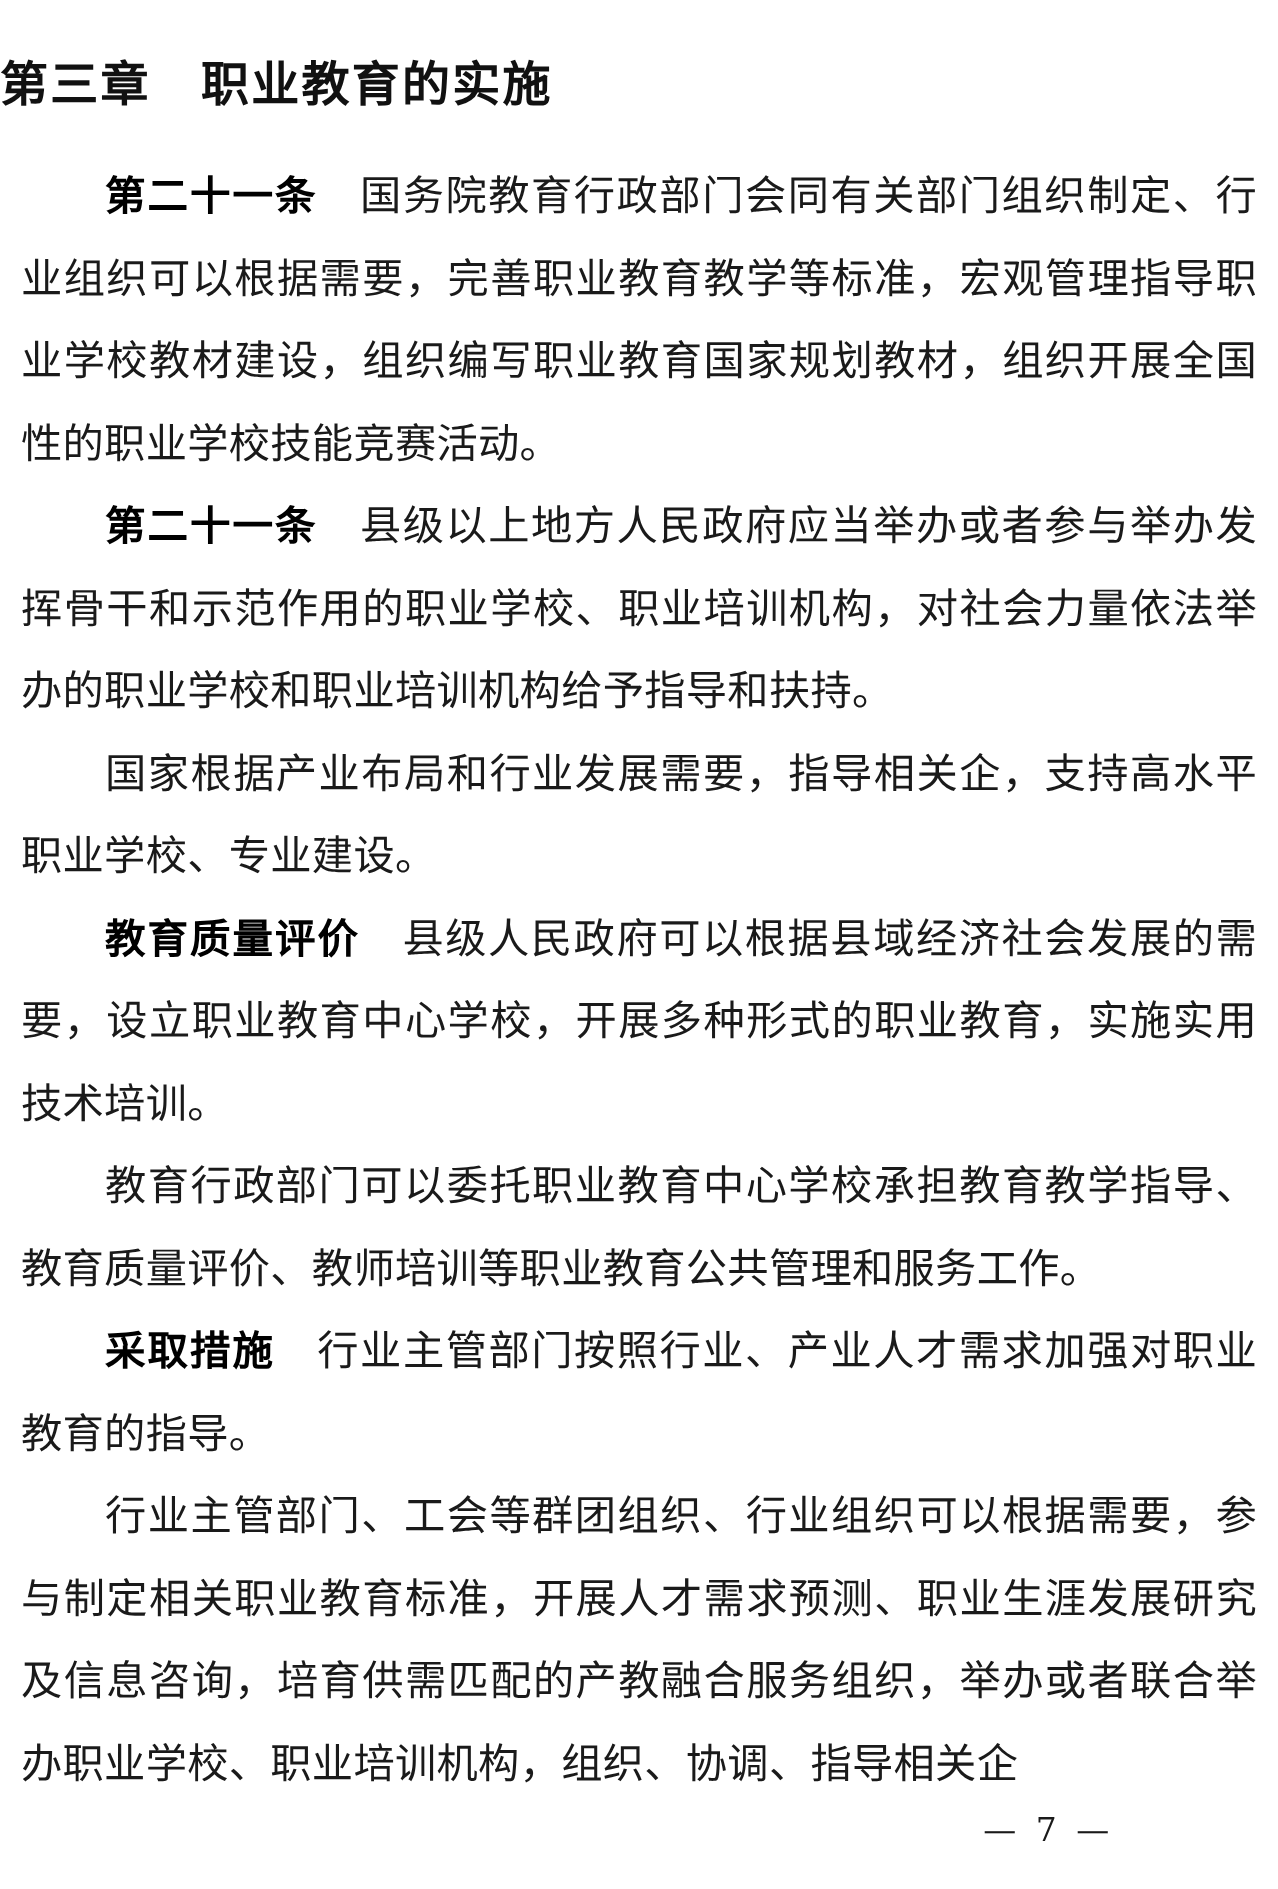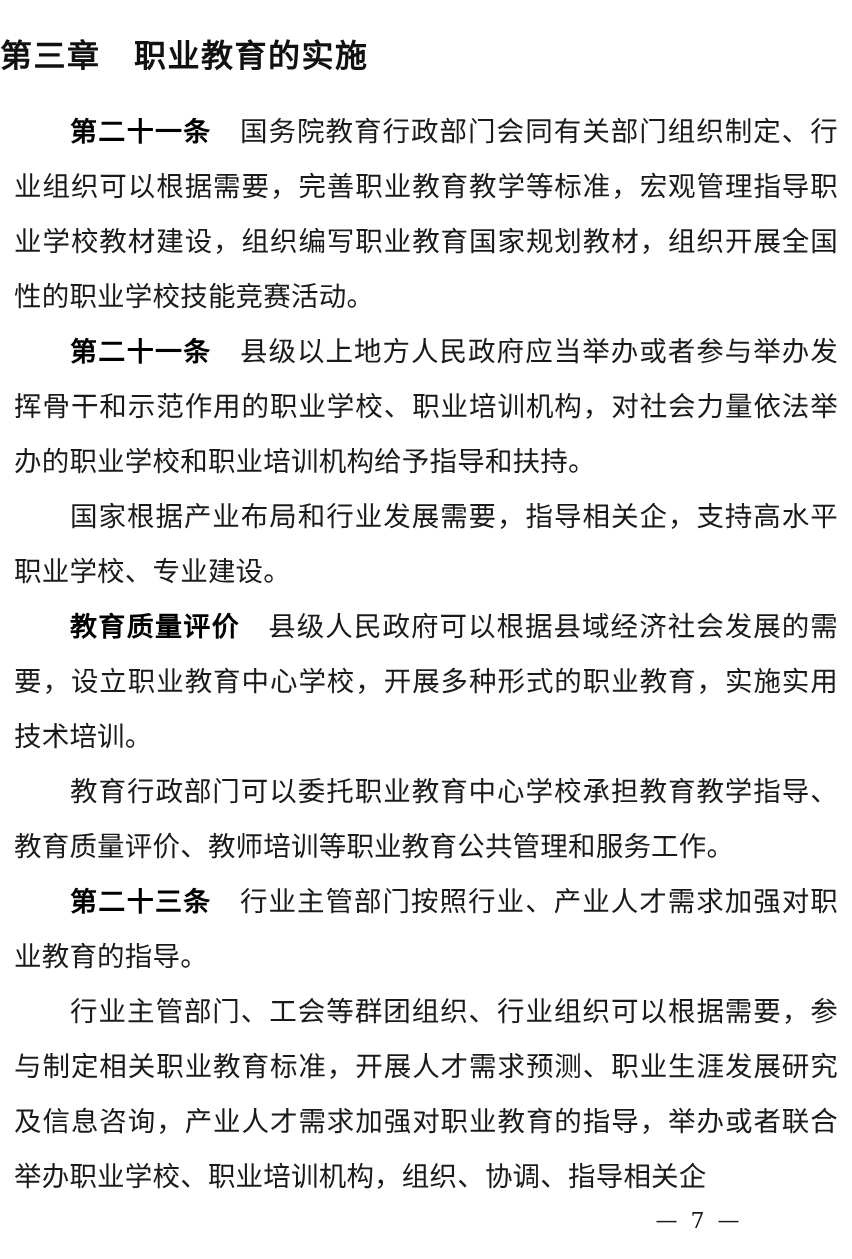--- a/index.html
+++ b/index.html
@@ -105,23 +105,23 @@
     <p class="para indent"><span class="article-label">第二十一条</span><span class="gap">　</span><span>国务院教育行政部门会同有关部门组织制定、行业组织可以根据需要，完善职业教育教学等标准，宏观管理指导职业学校教材建设，组织编写职业教育国家规划教材，组织开展全国性的职业学校技能竞赛活动。</span></p>
 
     <p class="para indent"><span class="article-label">第二十一条</span><span class="gap">　</span><span>县级以上地方人民政府应当举办或者参与举办发挥骨干和示范作用的职业学校、职业培训机构，对社会力量依法举办的职业学校和职业培训机构给予指导和扶持。</span></p>
 
     <p class="para indent"><span>国家根据产业布局和行业发展需要，指导相关企，支持高水平职业学校、专业建设。</span></p>
 
     <p class="para indent"><span class="article-label">教育质量评价</span><span class="gap">　</span><span>县级人民政府可以根据县域经济社会发展的需要，设立职业教育中心学校，开展多种形式的职业教育，实施实用技术培训。</span></p>
 
     <p class="para indent"><span>教育行政部门可以委托职业教育中心学校承担教育教学指导、教育质量评价、教师培训等职业教育公共管理和服务工作。</span></p>
 
-    <p class="para indent"><span class="article-label">第二十三条</span><span class="gap">　</span><span>行业主管部门按照行业、产业人才需求加强对职业教育的指导。</span></p>
+    <p class="para indent"><span class="article-label">采取措施</span><span class="gap">　</span><span>行业主管部门按照行业、产业人才需求加强对职业教育的指导。</span></p>
 
-    <p class="para indent"><span>行业主管部门、工会等群团组织、行业组织可以根据需要，参与制定相关职业教育标准，开展人才需求预测、职业生涯发展研究及信息咨询，产业人才需求加强对职业教育的指导，举办或者联合举办职业学校、职业培训机构，组织、协调、指导相关企</span></p>
+    <p class="para indent"><span>行业主管部门、工会等群团组织、行业组织可以根据需要，参与制定相关职业教育标准，开展人才需求预测、职业生涯发展研究及信息咨询，培育供需匹配的产教融合服务组织，举办或者联合举办职业学校、职业培训机构，组织、协调、指导相关企</span></p>
 
   </div>
 
   <div class="footer">
     <span class="footer-inner">— 7 —</span>
   </div>
 
 </div>
 
 </body></html>

